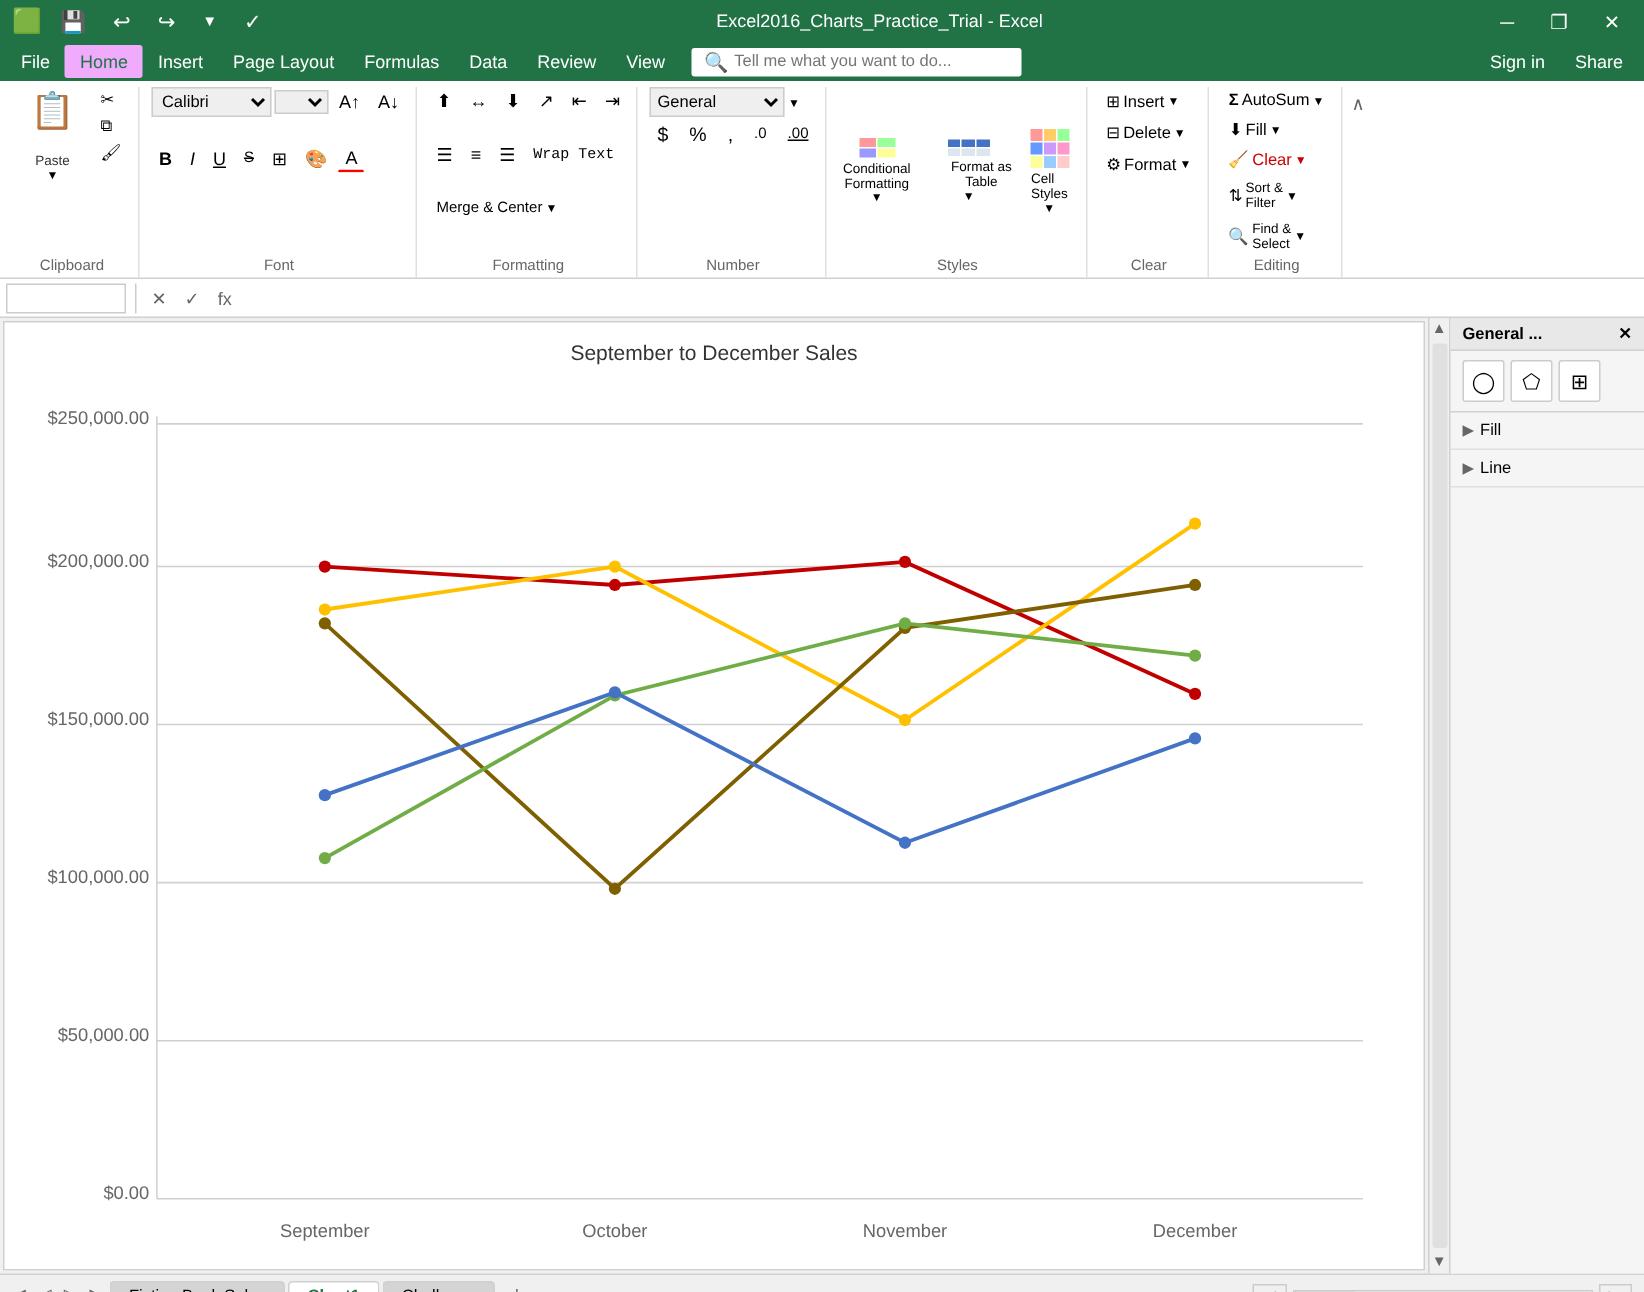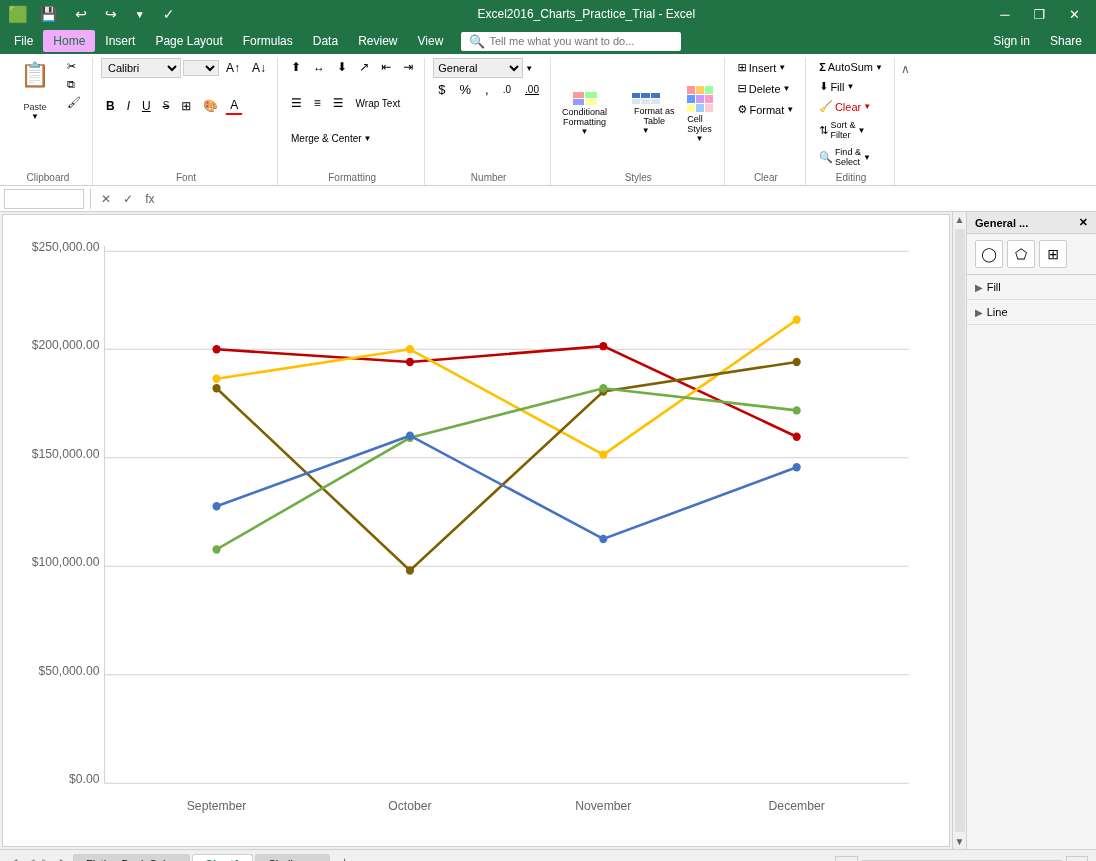--- a/index.html
+++ b/index.html
@@ -417,21 +417,21 @@
           <span class="font-btn">⬇</span>
           <span class="font-btn">↗</span>
           <span class="font-btn">⇤</span>
           <span class="font-btn">⇥</span>
         </div>
         <div class="font-row">
           <span class="font-btn">☰</span>
           <span class="font-btn">≡</span>
           <span class="font-btn">☰</span>
           <div class="dropdown-btn">
-            <span style="font-size:10px;">Wrap Text</span>
+            <span style="font-size:10px;font-family:Liberation Mono, monospace;">Wrap Text</span>
           </div>
         </div>
         <div class="font-row">
           <div class="dropdown-btn">
             <span style="font-size:10px;">Merge &amp; Center</span>
             <span style="font-size:8px;">▼</span>
           </div>
         </div>
       </div>
       <div class="ribbon-group-label">Formatting</div>
@@ -566,20 +566,21 @@
   <span class="formula-icon">✓</span>
   <span class="formula-icon">fx</span>
   <input type="text" class="formula-input" style="">
 </div>
 
 <div class="main-layout" style="height: 637px;">
 
   <div style="display:flex; flex:1; flex-direction:row; overflow:hidden;">
     <div class="chart-container">
 
+      <div style="text-align:center; padding: 12px 0 4px 0; font-size:14px; color:#333;">September to December Sales</div>
 
       <div class="chart-svg-container">
         <svg width="100%" height="100%" viewBox="0 0 900 580" preserveAspectRatio="none">
 
           <line x1="90" y1="20" x2="90" y2="530" stroke="#d0d0d0" stroke-width="1"></line>
 
           <text x="85" y="530" text-anchor="end" font-size="12" fill="#666">$0.00</text>
           <text x="85" y="427" text-anchor="end" font-size="12" fill="#666">$50,000.00</text>
           <text x="85" y="324" text-anchor="end" font-size="12" fill="#666">$100,000.00</text>
           <text x="85" y="221" text-anchor="end" font-size="12" fill="#666">$150,000.00</text>

